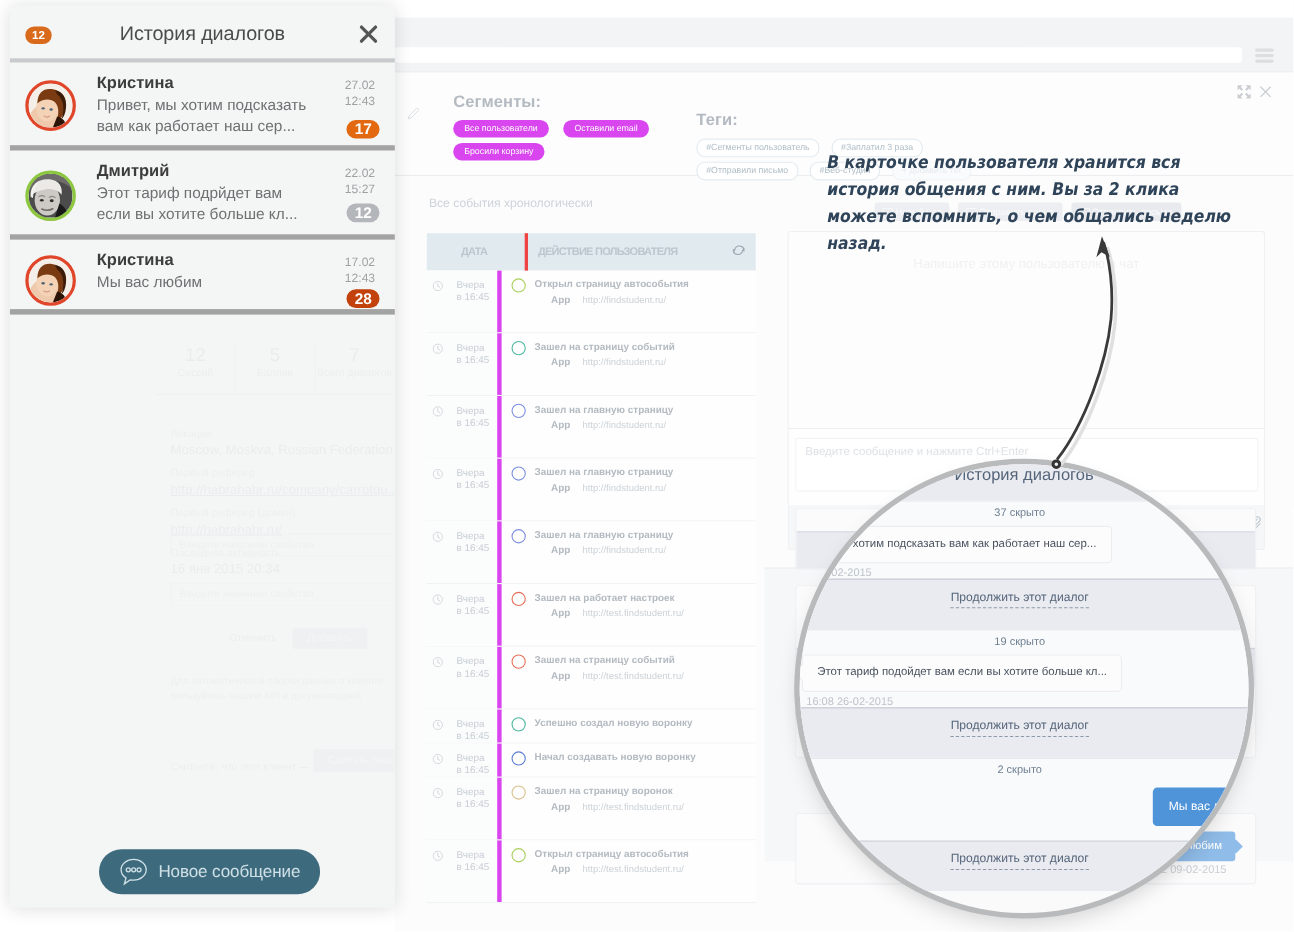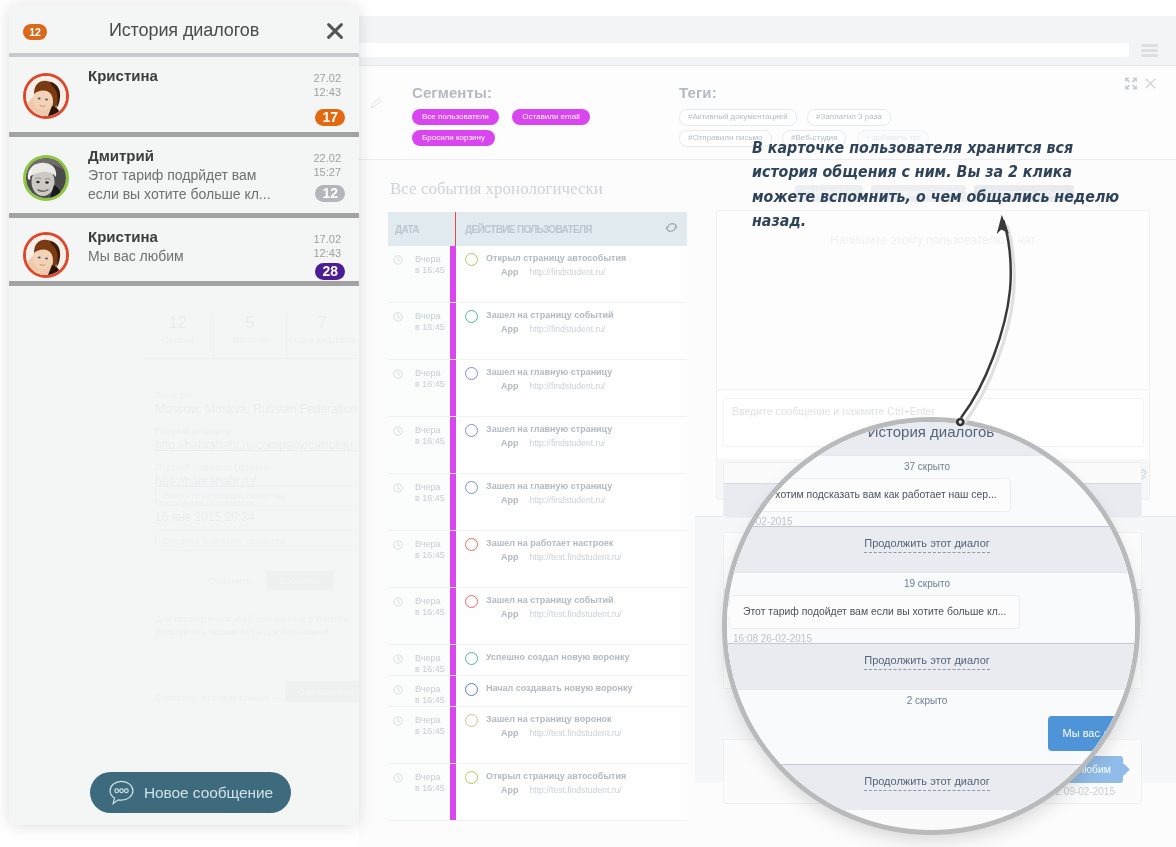--- a/index.html
+++ b/index.html
@@ -15,46 +15,46 @@
   .hamburger{position:absolute;right:18px;top:28px;width:17px;height:13px;}
   .hamburger i{display:block;height:3px;background:#dcdee0;border-radius:1.5px;margin-bottom:2px;}
   .app-sep{position:absolute;left:359px;top:65px;right:0;height:1px;background:#e9eaec;}
 
   .card{position:absolute;left:359px;top:66px;right:0;bottom:0;background:#fcfcfd;}
   .card-head{position:absolute;left:0;top:0;right:0;height:93px;background:#fdfdfe;border-bottom:1px solid #ebedee;}
   .pencil{position:absolute;left:10px;top:30px;width:14px;height:14px;}
 
   .lbl{font-size:15px;color:#b4bac1;font-weight:bold;letter-spacing:.1px;}
   .seg-col{position:absolute;left:53px;top:18px;}
-  .tag-col{position:absolute;left:274px;top:18px;margin-left:46px;}
+  .tag-col{position:absolute;left:274px;top:35px;}
   .chiprow{margin-top:8px;}
   .chiprow+.chiprow{margin-top:3px !important;}
   .chip{display:inline-block;height:16px;line-height:16px;border-radius:8px;
         padding:0 10px;font-size:8px;color:#fcfcfc;background:#d946ef;margin-right:9px;
         vertical-align:top;}
   .tag{display:inline-block;height:15px;line-height:13px;border-radius:8px;
        padding:0 8px;font-size:8px;color:#b0bec7;background:#fff;border:1px solid #e4ebef;
        margin-right:6px;vertical-align:top;}
   .tag.ghost{color:#e4ebef;border-color:#f1f5f7;background:#fafbfc;}
 
   .expand-ic{position:absolute;right:38px;top:11px;width:14px;height:13px;}
   .close-ic{position:absolute;right:20px;top:12px;width:11px;height:11px;}
 
   
-  .events-title{position:absolute;left:31px;top:113px;font-size:17px;color:#cdd3d9;font-family:Liberation Serif, serif;}
+  .events-title{position:absolute;left:31px;top:113px;font-size:11px;color:#cdd3d9;}
   .tbl{position:absolute;left:29px;top:146px;width:299px;}
   .tbl-head{display:flex;height:34px;background:#e1eaef;}
   .tbl-head .c1{width:68px;padding-left:7px;display:flex;align-items:center;
                 font-size:10px;color:#bcc6cd;font-weight:bold;letter-spacing:-0.67px;
-                border-right:1px solid #ef4444;box-sizing:border-box;}
+                border-right:3px solid #ef4444;box-sizing:border-box;margin-left:24px;}
   .tbl-head .c2{flex:1;display:flex;align-items:center;font-size:10px;color:#bcc6cd;
                 font-weight:bold;letter-spacing:-0.67px;position:relative;padding-left:9px;}
   .refresh-ic{position:absolute;right:8px;top:8px;width:15px;height:15px;}
   .trow{display:flex;background:#fefefe;border-bottom:1px solid #f1f2f3;}
-  .trow .c1{width:68px;background:#fbfcfc;border-right:6px solid #d946ef;
+  .trow .c1{width:68px;background:#fbfcfc;border-right:4px solid #d946ef;
             padding:8px 0 0px 0;box-sizing:border-box;position:relative;}
   .trow .c2{flex:1;padding:7px 0 0px 9px;box-sizing:border-box;}
   .dt{font-size:9px;color:#c7ced4;line-height:11px;padding-left:27px;}
   .clock-ic{position:absolute;left:5px;top:9px;width:10px;height:10px;}
   .act{display:flex;align-items:flex-start;}
   .dot{width:13px;height:13px;border-radius:50%;border:1.8px solid #aaa;
        margin:0px 8px 0 0px;box-sizing:border-box;flex:none;}
   .act-t{font-size:9px;color:#b3bac1;font-weight:bold;line-height:11px;}
   .sub{padding-left:36px;margin-top:1px;font-size:8.6px;color:#ccd2d7;}
   .sub b{color:#b3bac1;margin-right:11px;font-weight:bold;font-size:9px;}
@@ -234,21 +234,21 @@
             <span class="chip">Оставили email</span>
           </div>
           <div class="chiprow">
             <span class="chip">Бросили корзину</span>
           </div>
         </div>
 
         <div class="tag-col">
           <div class="lbl">Теги:</div>
           <div class="chiprow">
-            <span class="tag">#Активный документацией</span>
+            <span class="tag">#Сегменты пользователь</span>
             <span class="tag">#Заплатил 3 раза</span>
           </div>
           <div class="chiprow">
             <span class="tag">#Отправили письмо</span>
             <span class="tag">#Веб-студия</span>
             <span class="tag ghost">+ добавить тег</span>
           </div>
         </div>
 
         <svg class="expand-ic" viewBox="0 0 14 14">
@@ -579,20 +579,21 @@
                 <path d="M8 18 C8 8 14 4 21 5 C30 6 34 13 33 22 C32 29 29 33 26 32 C28 26 27 20 24 17 C20 13 12 14 8 18 Z" fill="#7a3a12"></path>
                 <path d="M24 6 C31 7 35 13 34 22 C33.4 27 32 31 30 32 C33 24 32 14 26 10 Z" fill="#3c1c08"></path>
                 <ellipse cx="13.2" cy="22.5" rx="1.5" ry="1.1" fill="#4b6376"></ellipse>
                 <ellipse cx="20.5" cy="23.5" rx="1.5" ry="1.1" fill="#4b6376"></ellipse>
                 <path d="M14 29.5 C15.5 30.5 17.5 30.6 19 29.6" stroke="#d89a86" stroke-width="1.1" fill="none" stroke-linecap="round"></path>
                 <path d="M26 30 C31 31 34 35 35 40 L22 40 Z" fill="#2b1406"></path>
               </svg>
             </div>
           </div>
           <div class="conv-name">Кристина</div>
+          <div class="conv-prev">Привет, мы хотим подсказать вам как работает наш сер...</div>
           <div class="conv-date">27.02<br>12:43</div>
           <div class="conv-cnt" style="background:#e2690f;top:52px">17</div>
         </div>
         <div class="conv c2">
           <div class="av" style="border-color:#8dc63f">
             <div class="face dmitriy">
               <svg viewBox="0 0 40 40" preserveAspectRatio="xMidYMid slice">
                 <rect width="40" height="40" fill="#4b4b4c"></rect>
                 <path d="M0 0 H40 V14 C33 7 22 4 12 8 C6 10 2 14 0 18 Z" fill="#6e6c6a"></path>
                 <ellipse cx="17" cy="24" rx="11.5" ry="14" fill="#cdc9c4"></ellipse>
@@ -624,21 +625,21 @@
                 <ellipse cx="13.2" cy="22.5" rx="1.5" ry="1.1" fill="#4b6376"></ellipse>
                 <ellipse cx="20.5" cy="23.5" rx="1.5" ry="1.1" fill="#4b6376"></ellipse>
                 <path d="M14 29.5 C15.5 30.5 17.5 30.6 19 29.6" stroke="#d89a86" stroke-width="1.1" fill="none" stroke-linecap="round"></path>
                 <path d="M26 30 C31 31 34 35 35 40 L22 40 Z" fill="#2b1406"></path>
               </svg>
             </div>
           </div>
           <div class="conv-name">Кристина</div>
           <div class="conv-prev">Мы вас любим</div>
           <div class="conv-date">17.02<br>12:43</div>
-          <div class="conv-cnt" style="background:#4c1d95;top:45px">28</div>
+          <div class="conv-cnt" style="background:#c2410c;top:45px">28</div>
         </div>
       </div>
     <div class="p-body">
     <div class="ghost-layer">
       <div class="gcard">
         <div class="gstat">
           <b>12</b>
           <i>Сессий</i>
             </div>
         <div class="gstat">

